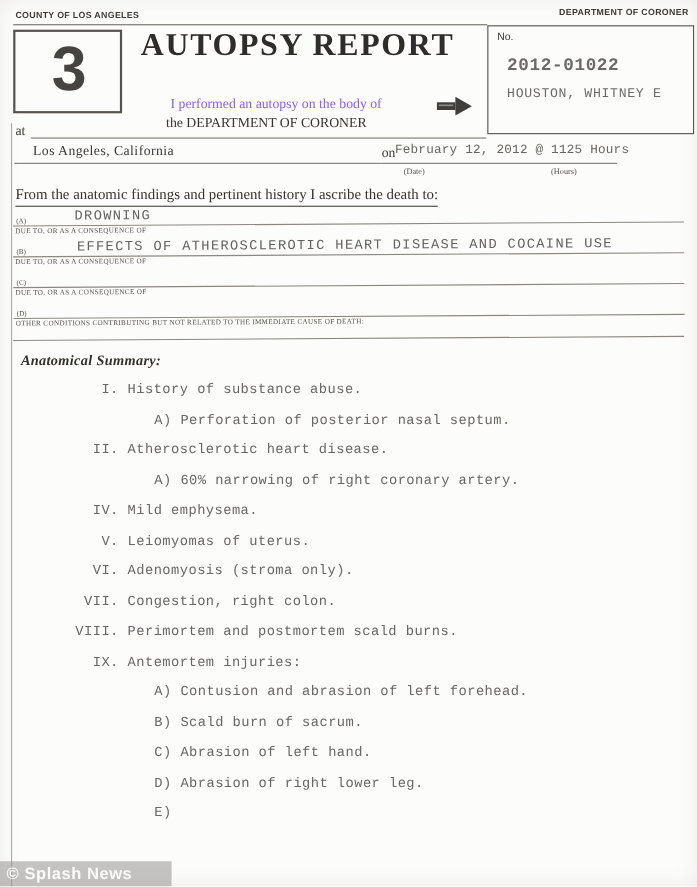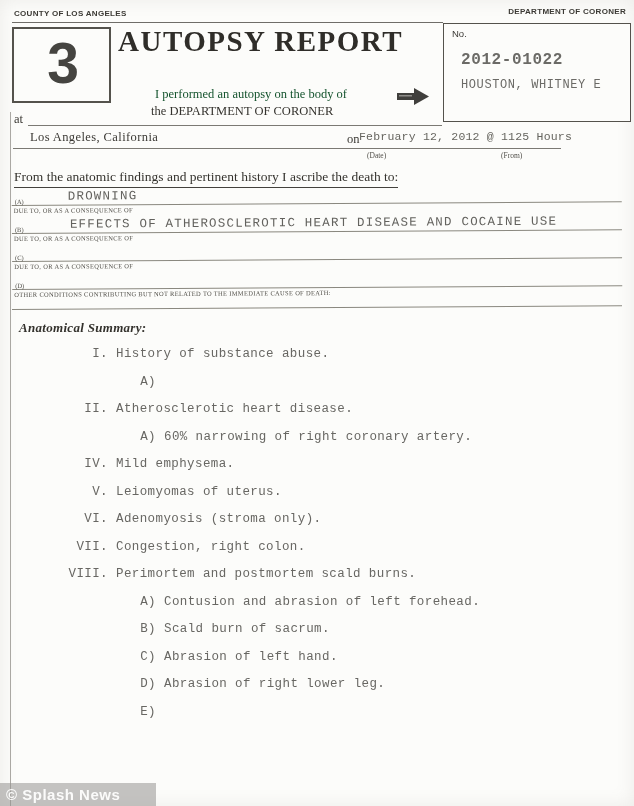--- a/index.html
+++ b/index.html
@@ -21,30 +21,30 @@
   .dept-label{right:8px;top:7px;font-size:8px;font-weight:bold;letter-spacing:.3px;color:#3c3a35;}
   .county-line{left:12px;top:22px;width:431px;height:1px;background:#6f6d68;}
 
   
   .stamp-box{left:12px;top:27px;width:95px;height:72px;border:2px solid #54524c;
     display:flex;align-items:center;justify-content:center;}
   .stamp-num{font-family:"Liberation Sans","DejaVu Sans",sans-serif;
     font-size:57px;font-weight:bold;letter-spacing:-3px;color:#454440;line-height:1;
     transform:translateY(-2px);}
 
-  .title{left:118px;top:25px;width:305px;
+  .title{left:118px;top:25px;width:305px;text-align:center;
     font-size:29px;font-weight:bold;letter-spacing:1.5px;color:#2f2d29;}
 
   
   .case-box{left:443px;top:23px;width:186px;height:97px;border:1.5px solid #54524c;background:#fcfcfa;}
   .no-label{left:8px;top:4px;font-size:9.5px;color:#3c3a35;}
   .case-number{left:17px;top:27px;font-size:16px;letter-spacing:.6px;color:#6b6a66;font-weight:bold;}
   .decedent-name{left:17px;top:54px;font-size:12px;letter-spacing:.6px;color:#6b6a66;}
 
-  .intro1{left:155px;top:87px;font-size:12.5px;color:#14532d;}
+  .intro1{left:155px;top:87px;font-size:12.5px;color:#8b5cf6;}
   .intro2{left:151px;top:104px;font-size:12.5px;color:#35332e;}
   .arrow{left:397px;top:88px;width:32px;height:17px;}
 
   .at-label{left:14px;top:112px;font-size:12.5px;}
   .at-line{left:28px;top:125px;width:414px;height:1px;background:#7b7973;}
   .location{left:30px;top:130px;font-size:12.5px;letter-spacing:.4px;}
   .loc-line{left:13px;top:148px;width:333px;height:1px;background:#7b7973;}
   .on-label{left:347px;top:132px;font-size:12.5px;}
   .datetime{left:359px;top:130px;font-size:11.5px;letter-spacing:.2px;color:#66655f;}
   .date-line{left:346px;top:148px;width:215px;height:1px;background:#7b7973;}
@@ -111,21 +111,21 @@
   <div class="abs intro2">the DEPARTMENT OF CORONER</div>
 
   <div class="abs at-label">at</div>
   <div class="abs at-line"></div>
   <div class="abs location">Los Angeles, California</div>
   <div class="abs loc-line"></div>
   <div class="abs on-label">on</div>
   <div class="abs mono datetime">February 12, 2012 @ 1125 Hours</div>
   <div class="abs date-line"></div>
   <div class="abs date-caption">(Date)</div>
-  <div class="abs time-caption">(From)</div>
+  <div class="abs time-caption">(Hours)</div>
 
   <div class="abs ascribe">From the anatomic findings and pertinent history I ascribe the death to:</div>
 
   <div class="abs cause-block">
     <div>
       <div class="cause-line">
         <span class="cause-label">(A)</span>
         <span class="cause-value mono a">DROWNING</span>
       </div>
       <div class="cause-sub">DUE TO, OR AS A CONSEQUENCE OF</div>
@@ -156,20 +156,21 @@
 
   <div class="abs summary-heading">Anatomical Summary:</div>
 
   <div class="abs summary-list">
     <div class="sum-row lvl1">
       <span class="sum-num">I.</span>
       <span class="sum-text">History of substance abuse.</span>
     </div>
     <div class="sum-row lvl2">
       <span class="sum-num">A)</span>
+      <span class="sum-text">Perforation of posterior nasal septum.</span>
     </div>
     <div class="sum-row lvl1">
       <span class="sum-num">II.</span>
       <span class="sum-text">Atherosclerotic heart disease.</span>
     </div>
     <div class="sum-row lvl2">
       <span class="sum-num">A)</span>
       <span class="sum-text">60% narrowing of right coronary artery.</span>
     </div>
     <div class="sum-row lvl1">
@@ -185,20 +186,24 @@
       <span class="sum-text">Adenomyosis (stroma only).</span>
     </div>
     <div class="sum-row lvl1">
       <span class="sum-num">VII.</span>
       <span class="sum-text">Congestion, right colon.</span>
     </div>
     <div class="sum-row lvl1">
       <span class="sum-num">VIII.</span>
       <span class="sum-text">Perimortem and postmortem scald burns.</span>
     </div>
+    <div class="sum-row lvl1">
+      <span class="sum-num">IX.</span>
+      <span class="sum-text">Antemortem injuries:</span>
+    </div>
     <div class="sum-row lvl2">
       <span class="sum-num">A)</span>
       <span class="sum-text">Contusion and abrasion of left forehead.</span>
     </div>
     <div class="sum-row lvl2">
       <span class="sum-num">B)</span>
       <span class="sum-text">Scald burn of sacrum.</span>
     </div>
     <div class="sum-row lvl2">
       <span class="sum-num">C)</span>

